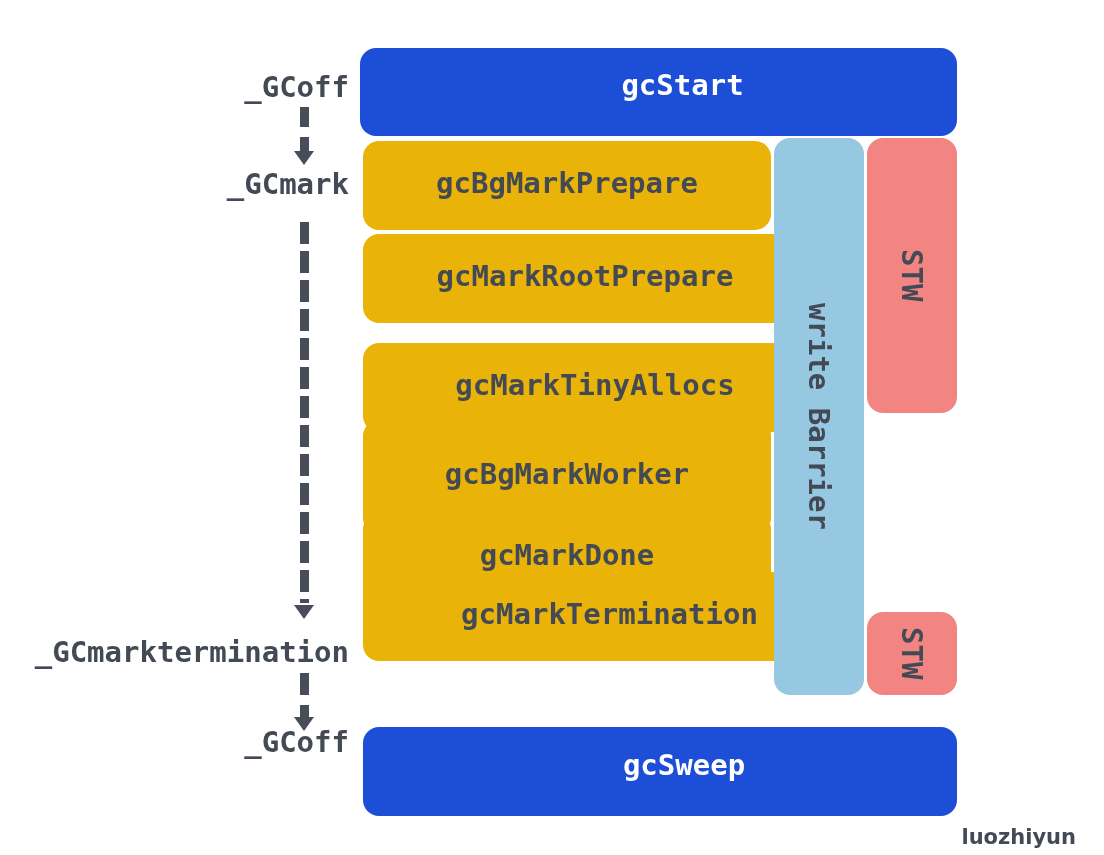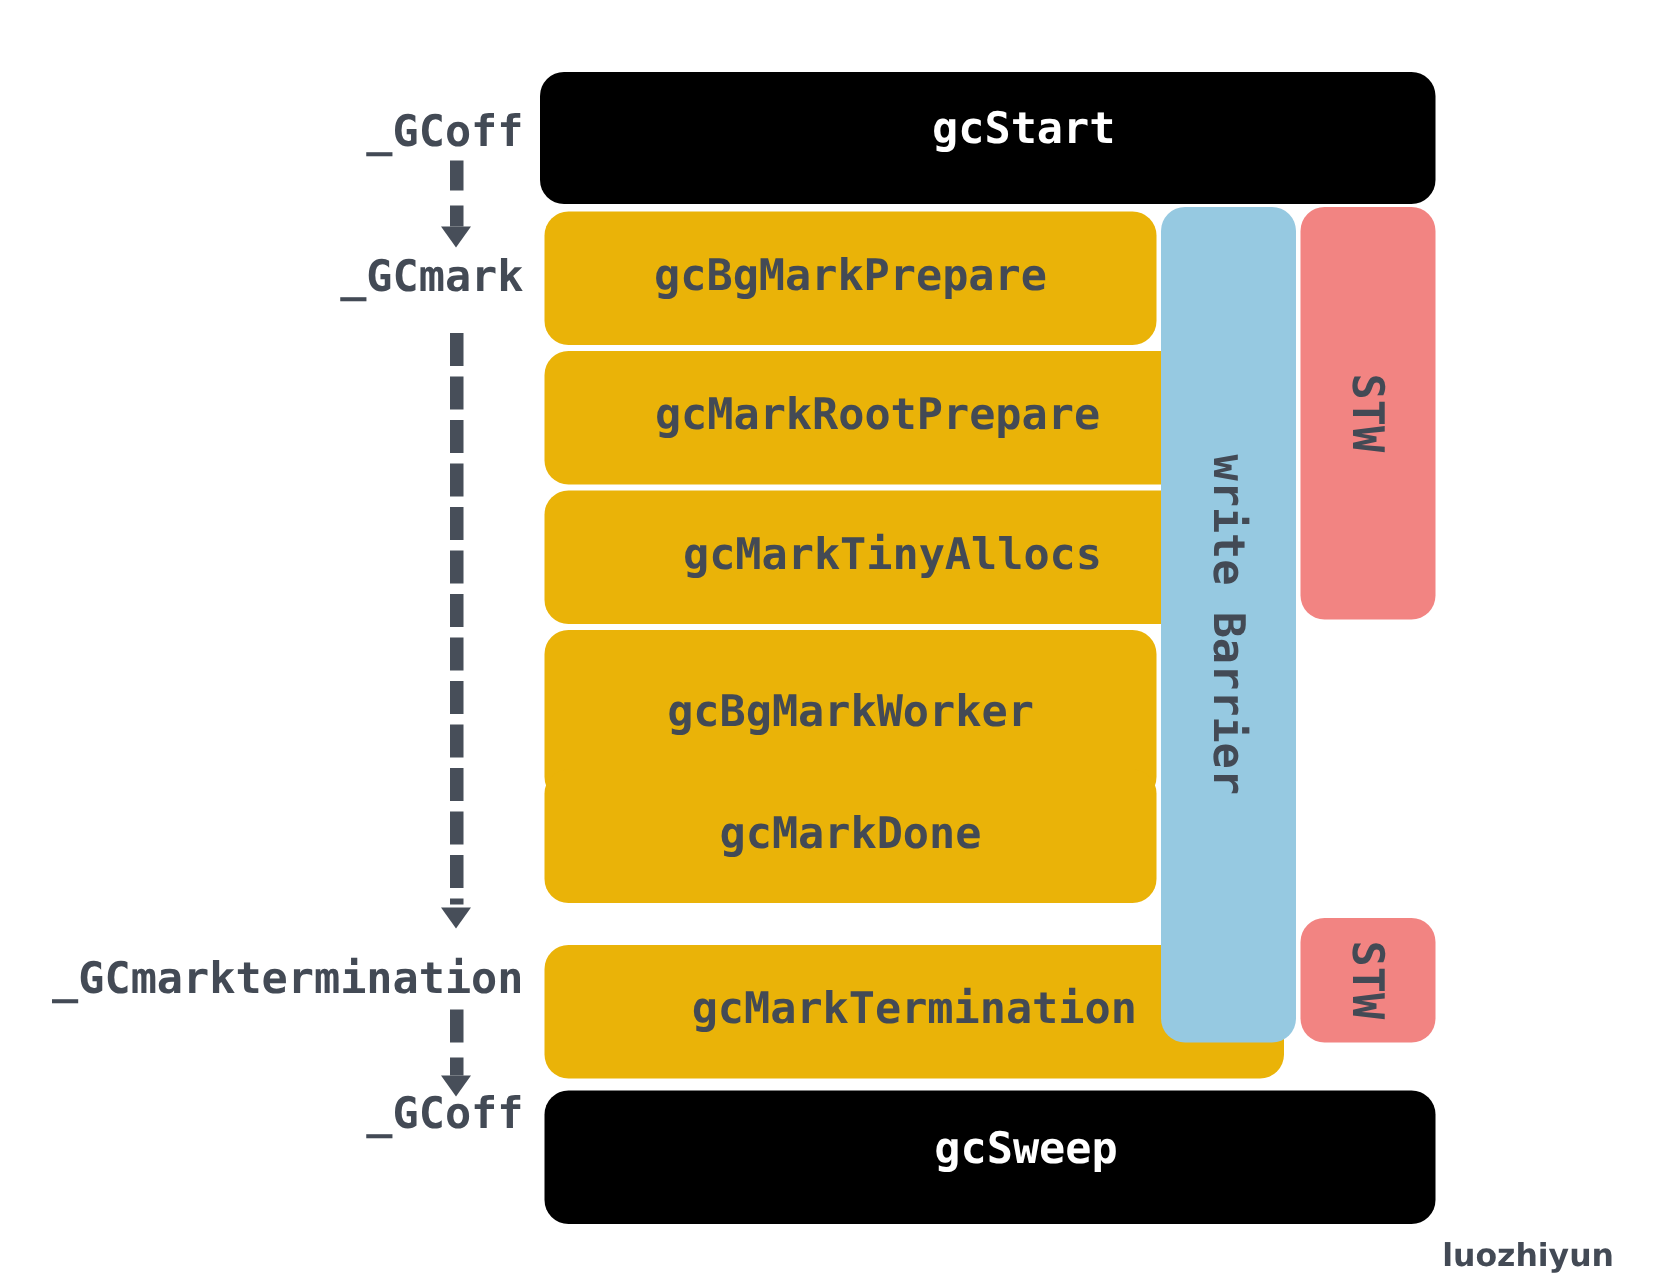--- a/index.html
+++ b/index.html
@@ -1,20 +1,20 @@
 <!DOCTYPE html>
 <html><head>
 <meta charset="utf-8">
 <style>
   html, body { margin: 0; padding: 0; background: #ffffff; }
   body { width: 1104px; height: 855px; position: relative; overflow: hidden;
          font-family: "DejaVu Sans Mono", "Liberation Mono", monospace; }
   .box { position: absolute; border-radius: 16px; display: flex; align-items: center;
          justify-content: center; font-weight: bold; font-size: 29px; box-sizing: border-box; }
-  .dark { background: #000000; color: #ffffff; padding-left: 48px; }
+  .dark { background: #1d4ed8; color: #ffffff; padding-left: 48px; }
   .green { background: #eab308; color: #434a55; }
   .blue { background: #96c9e1; color: #434a55; }
   .red { background: #f28482; color: #434a55; }
   .vtext { writing-mode: vertical-rl; text-orientation: sideways; }
   .label { position: absolute; right: 755px; font-weight: bold; font-size: 29px; color: #434a55;
            white-space: nowrap; text-align: left; }
   .dash { position: absolute; left: 300px; width: 9px; background: #474e59; }
   .arrowhead { position: absolute; width: 0; height: 0; border-left: 10px solid transparent;
                border-right: 10px solid transparent; border-top: 14px solid #474e59; }
   .credit { position: absolute; right: 28px; bottom: 6px; font-family: "DejaVu Sans", sans-serif;
@@ -59,30 +59,30 @@
 <div class="box dark" style="left:360px;top:48px;width:597px;height:88px;padding-bottom:14px;">
   <span>gcStart</span>
 </div>
 
 <div class="box green" style="left:363px;top:141px;width:408px;height:89px;padding-bottom:6px;">
   <span>gcBgMarkPrepare</span>
 </div>
 <div class="box green" style="left:363px;top:234px;width:444px;height:89px;padding-bottom:6px;">
   <span>gcMarkRootPrepare</span>
 </div>
-<div class="box green" style="left:363px;top:327px;width:464px;height:89px;padding-bottom:6px;">
+<div class="box green" style="left:363px;top:343px;width:464px;height:89px;padding-bottom:6px;">
   <span>gcMarkTinyAllocs</span>
 </div>
 <div class="box green" style="left:363px;top:420px;width:408px;height:114px;padding-bottom:6px;">
   <span>gcBgMarkWorker</span>
 </div>
 <div class="box green" style="left:363px;top:513px;width:408px;height:89px;padding-bottom:6px;text-align:center;">
   <span>gcMarkDone</span>
 </div>
-<div class="box green" style="left:363px;top:630px;width:493px;height:89px;padding-bottom:6px;">
+<div class="box green" style="left:363px;top:572px;width:493px;height:89px;padding-bottom:6px;">
   <span>gcMarkTermination</span>
 </div>
 
 <div class="box blue" style="left:774px;top:138px;width:90px;height:557px;">
   <span class="vtext">write Barrier</span>
 </div>
 
 <div class="box red" style="left:867px;top:138px;width:90px;height:275px;">
   <span class="vtext">STW</span>
 </div>

